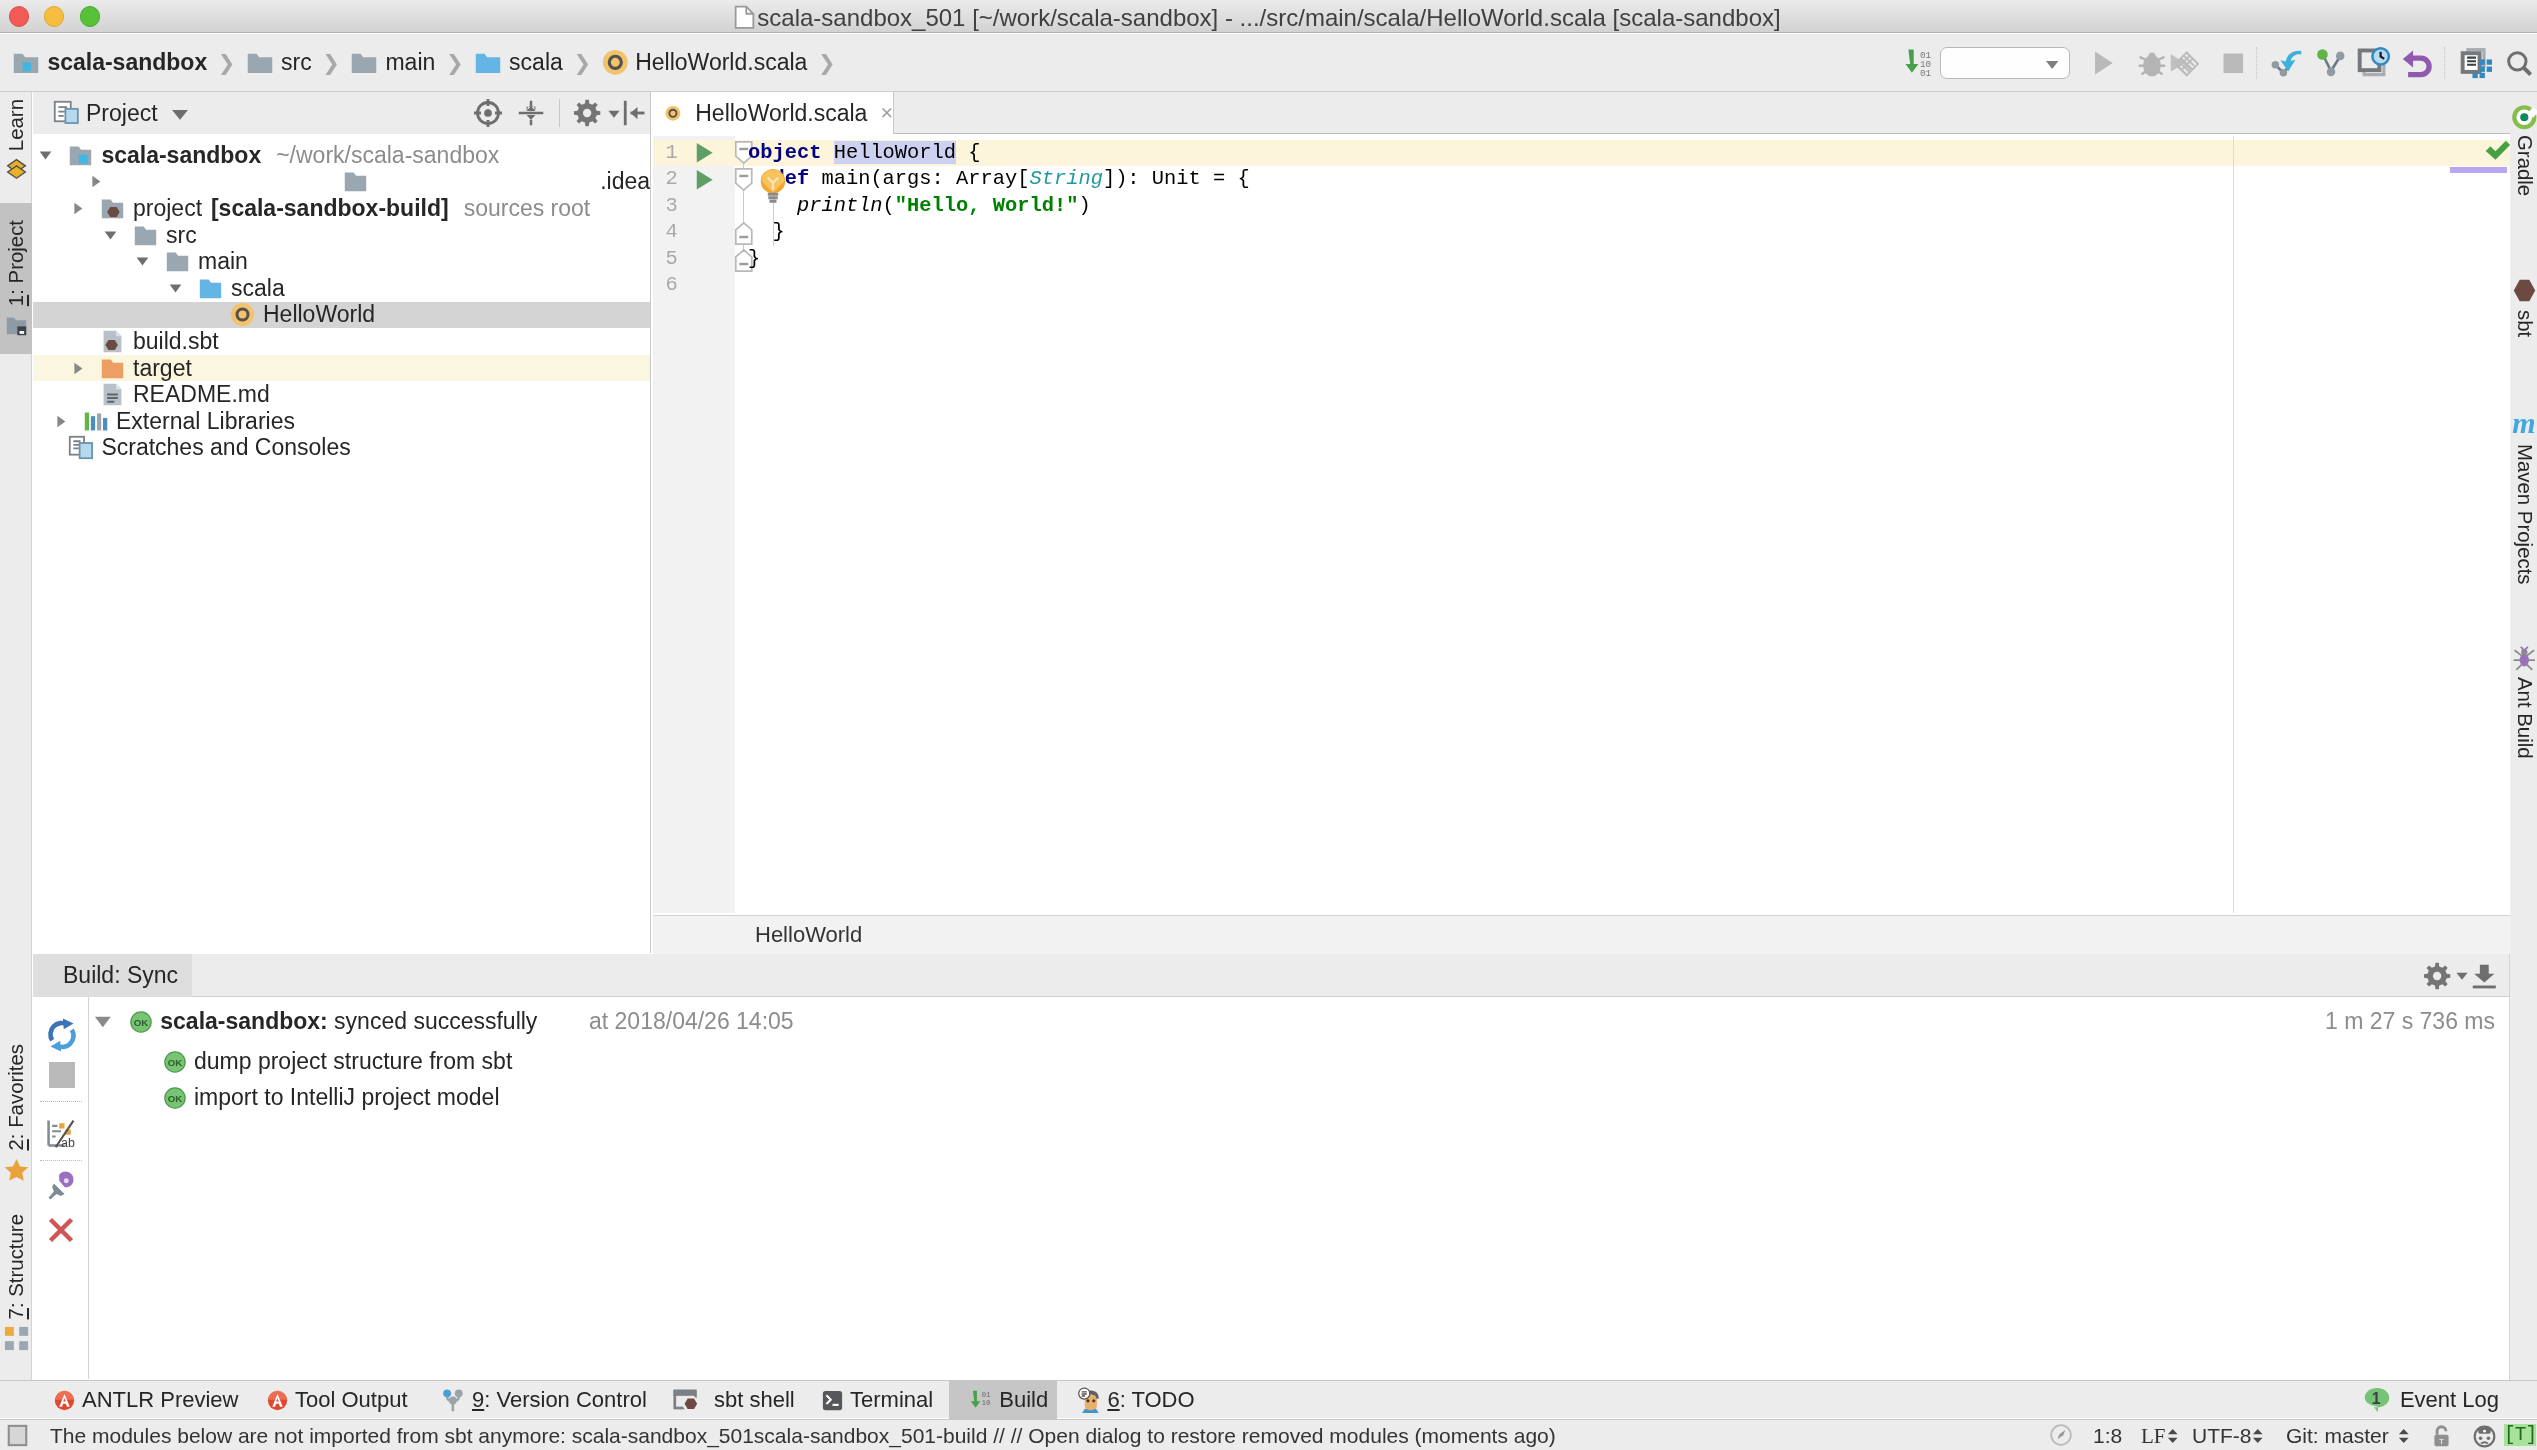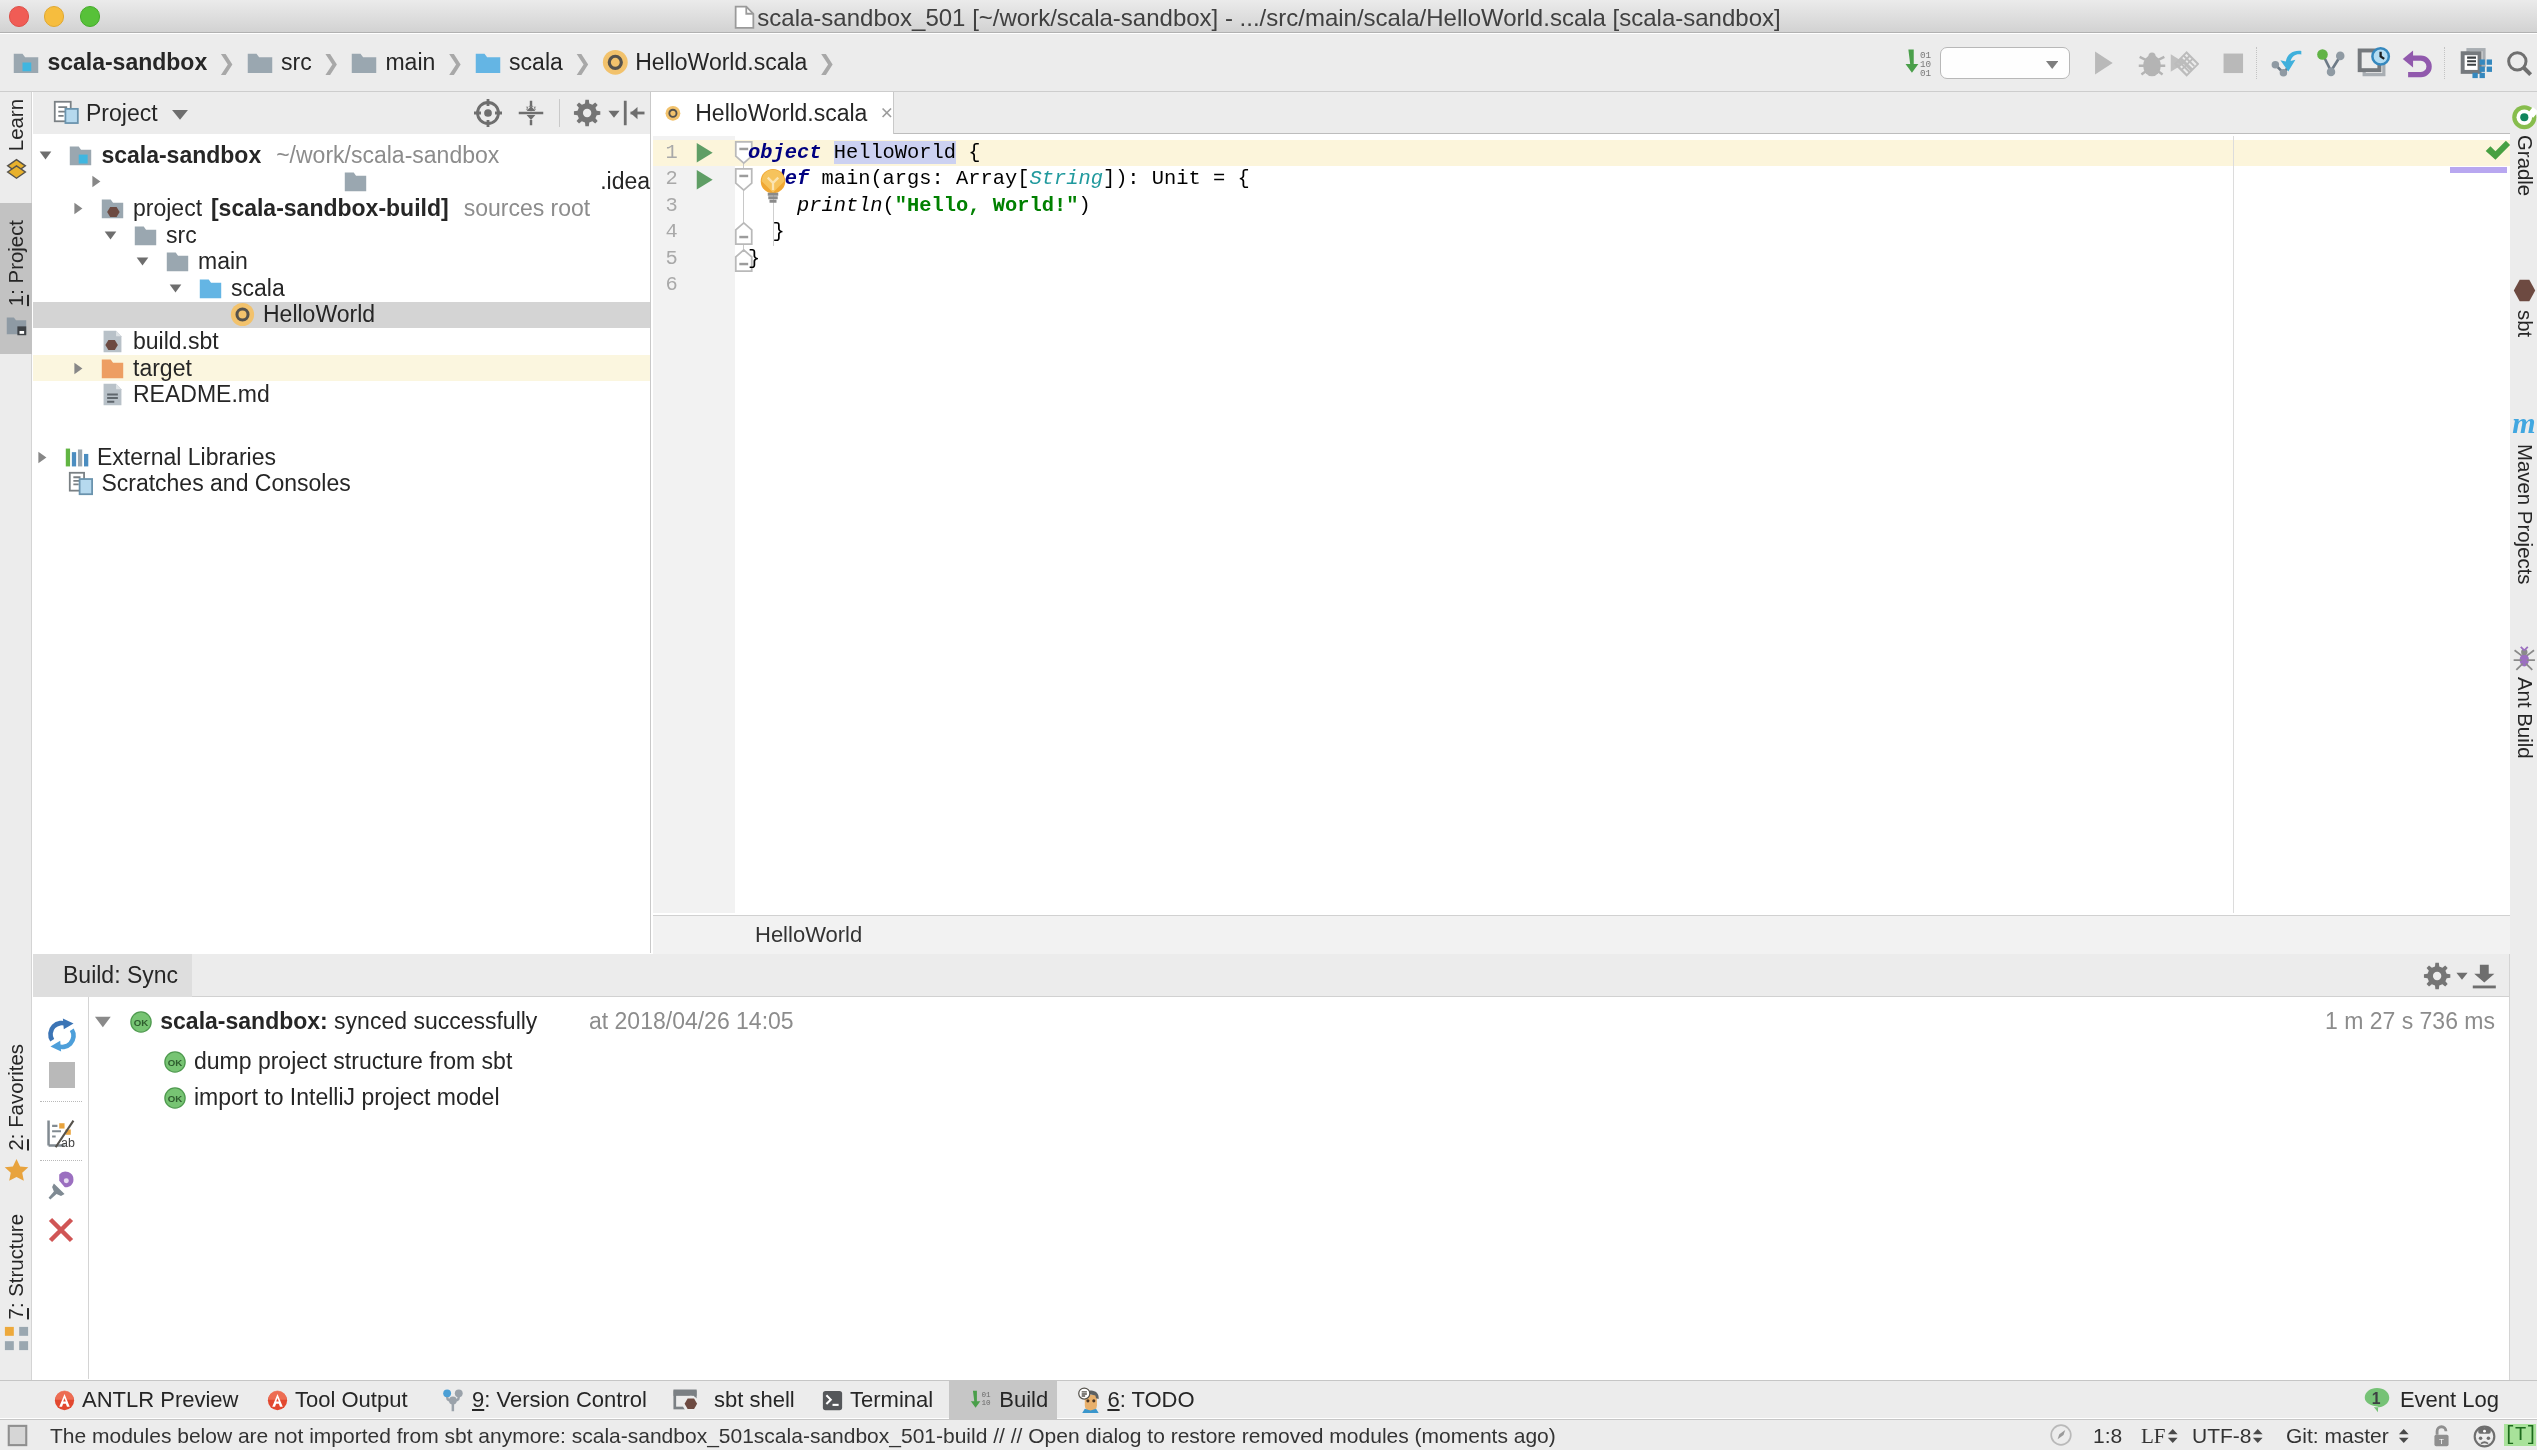--- a/index.html
+++ b/index.html
@@ -39,21 +39,21 @@
 
 #editor { left:653px; top:92px; width:1857px; height:861px; background:#fff; }
 #tabbar { position:absolute; left:0; top:0; width:1857px; height:42px; background:#ececec; border-bottom:1.8px solid #bdbdbd; }
 #tab1 { position:absolute; left:0; top:0; height:42px; width:241px; background:#fff; border-right:0.9px solid #c9c9c9;
   display:flex; align-items:center; font-size:23px; color:#262626; }
 #code { position:absolute; left:0; top:44px; width:1857px; height:777px;
   font-family:"Liberation Mono", monospace; font-size:20.4px; line-height:26.6px; }
 .cl { position:absolute; left:0; width:1857px; height:26.6px; white-space:pre; }
 .gut { position:absolute; left:0; top:0; width:82px; height:777px; background:#f2f2f2; }
 .lnum { position:absolute; width:17.7px; text-align:right; color:#a9a9a9; font-family:"Liberation Mono", monospace; font-size:20.4px; line-height:26.6px; }
-.kw { color:#000080; font-weight:bold;font-style:italic; }
+.kw { color:#000080; font-weight:bold; }
 .str { color:#008000; font-weight:bold; }
 .typ { color:#20999d;font-style:italic; }
 #breadcrumb2 { position:absolute; left:0; top:823px; width:1857px; height:39px; background:#f2f2f2;
   border-top:0.9px solid #d1d1d1; display:flex; align-items:center; font-size:22px; color:#333; }
 
 
 #build { left:33px; top:954px; width:2476px; height:426px; background:#fff; }
 #build-header { position:absolute; left:0; top:0; width:2476px; height:43px; background:#ececec; border-bottom:0.9px solid #d1d1d1; }
 #build-tab { position:absolute; left:0; top:0; width:159px; height:43px; background:#dedede;
   display:flex; align-items:center; padding-left:30px; font-size:23px; color:#262626; }
@@ -367,21 +367,21 @@
     </div>
     <div class="trow" style="padding-left:36px;">
       <span class="chev"></span>
       <svg class="ticon" viewBox="0 0 14 14" style="margin-left:14px;">
           <path fill="#b8c1c8" d="M2 1h7l3 3v9H2z"></path>
           <path fill="#dde2e5" d="M9 1l3 3H9z"></path>
           <path stroke="#5f676d" stroke-width="1.1" d="M4 7h6M4 9h6M4 11h4"></path>
         </svg>
       <span>README.md</span>
     </div>
-    <div class="trow" style="padding-left:0;margin-top:36px;">
+    <div class="trow" style="padding-left:19px;">
       <svg class="chev" viewBox="0 0 19 19">
           <path fill="#878787" d="M6 3l9 6.5-9 6.5z"></path>
         </svg>
       <svg class="ticon" viewBox="0 0 14 14" style="margin-left:14px;">
           <rect x="1" y="2" width="2.4" height="10" fill="#62b543"></rect>
           <rect x="4.4" y="4" width="2.4" height="8" fill="#4b8dc0"></rect>
           <rect x="7.8" y="2.5" width="2.4" height="9.5" fill="#9aa7b0"></rect>
           <rect x="11.2" y="5" width="2.4" height="7" fill="#4b8dc0"></rect>
         </svg>
       <span>External Libraries</span>

